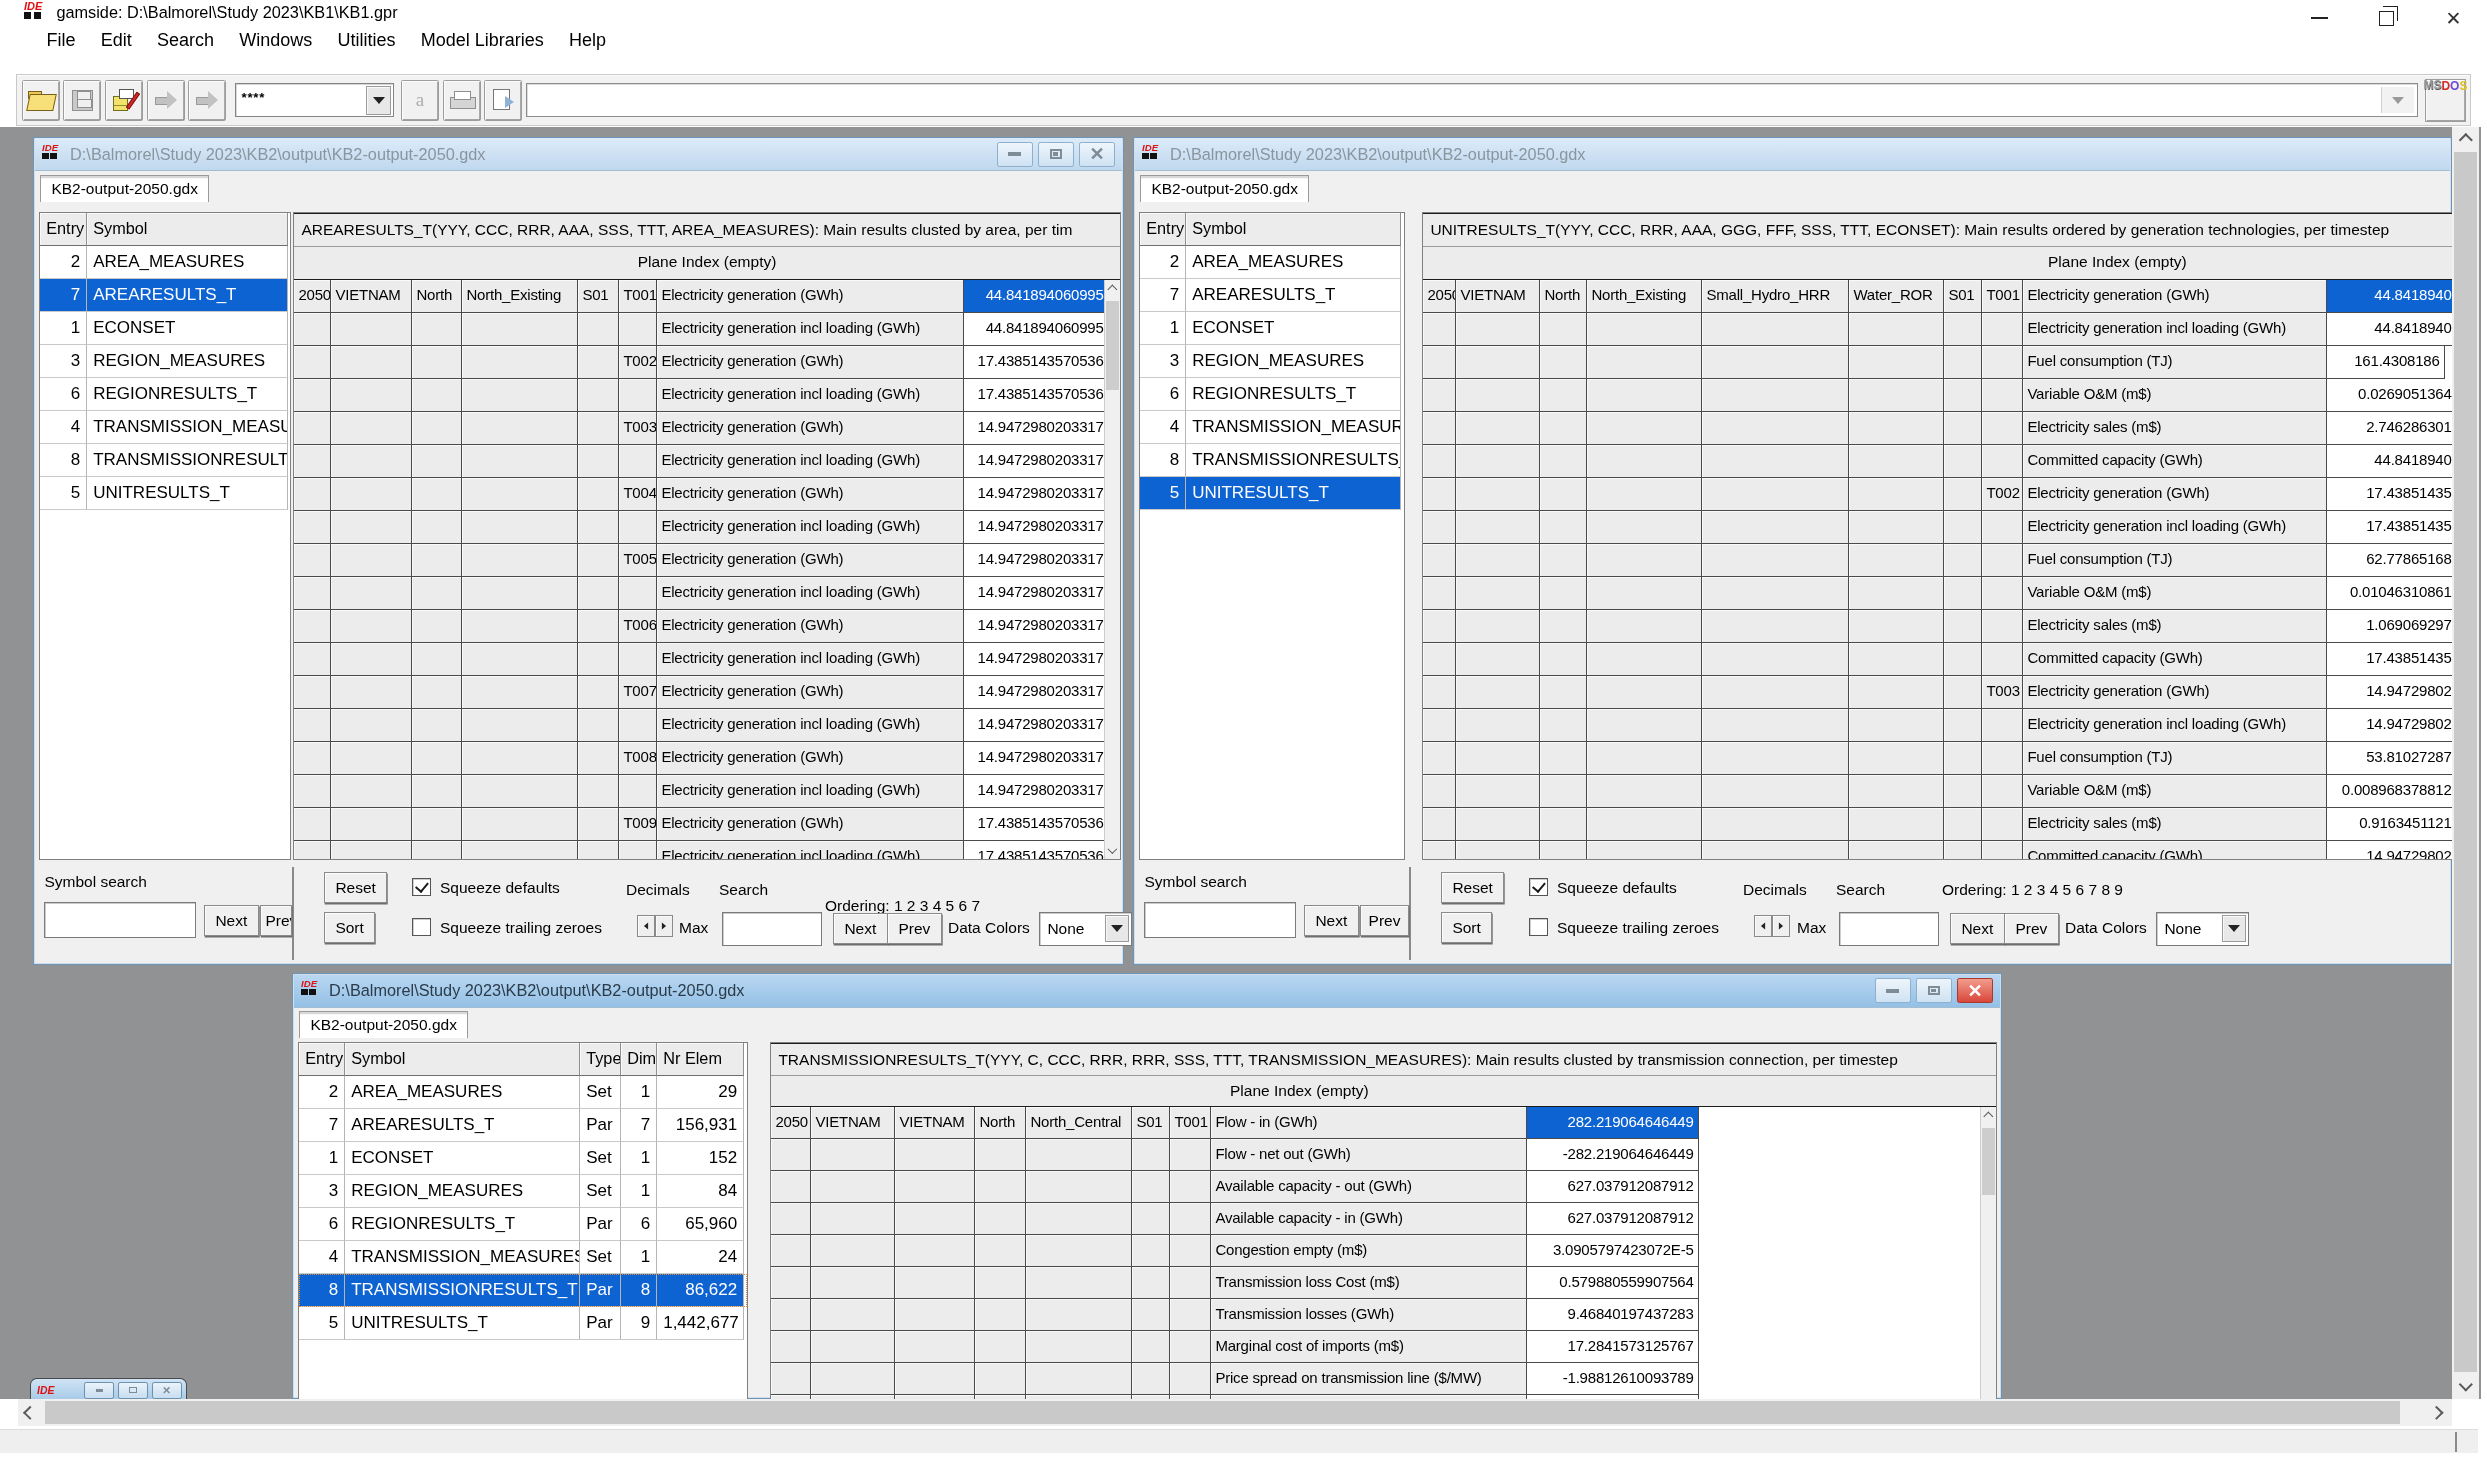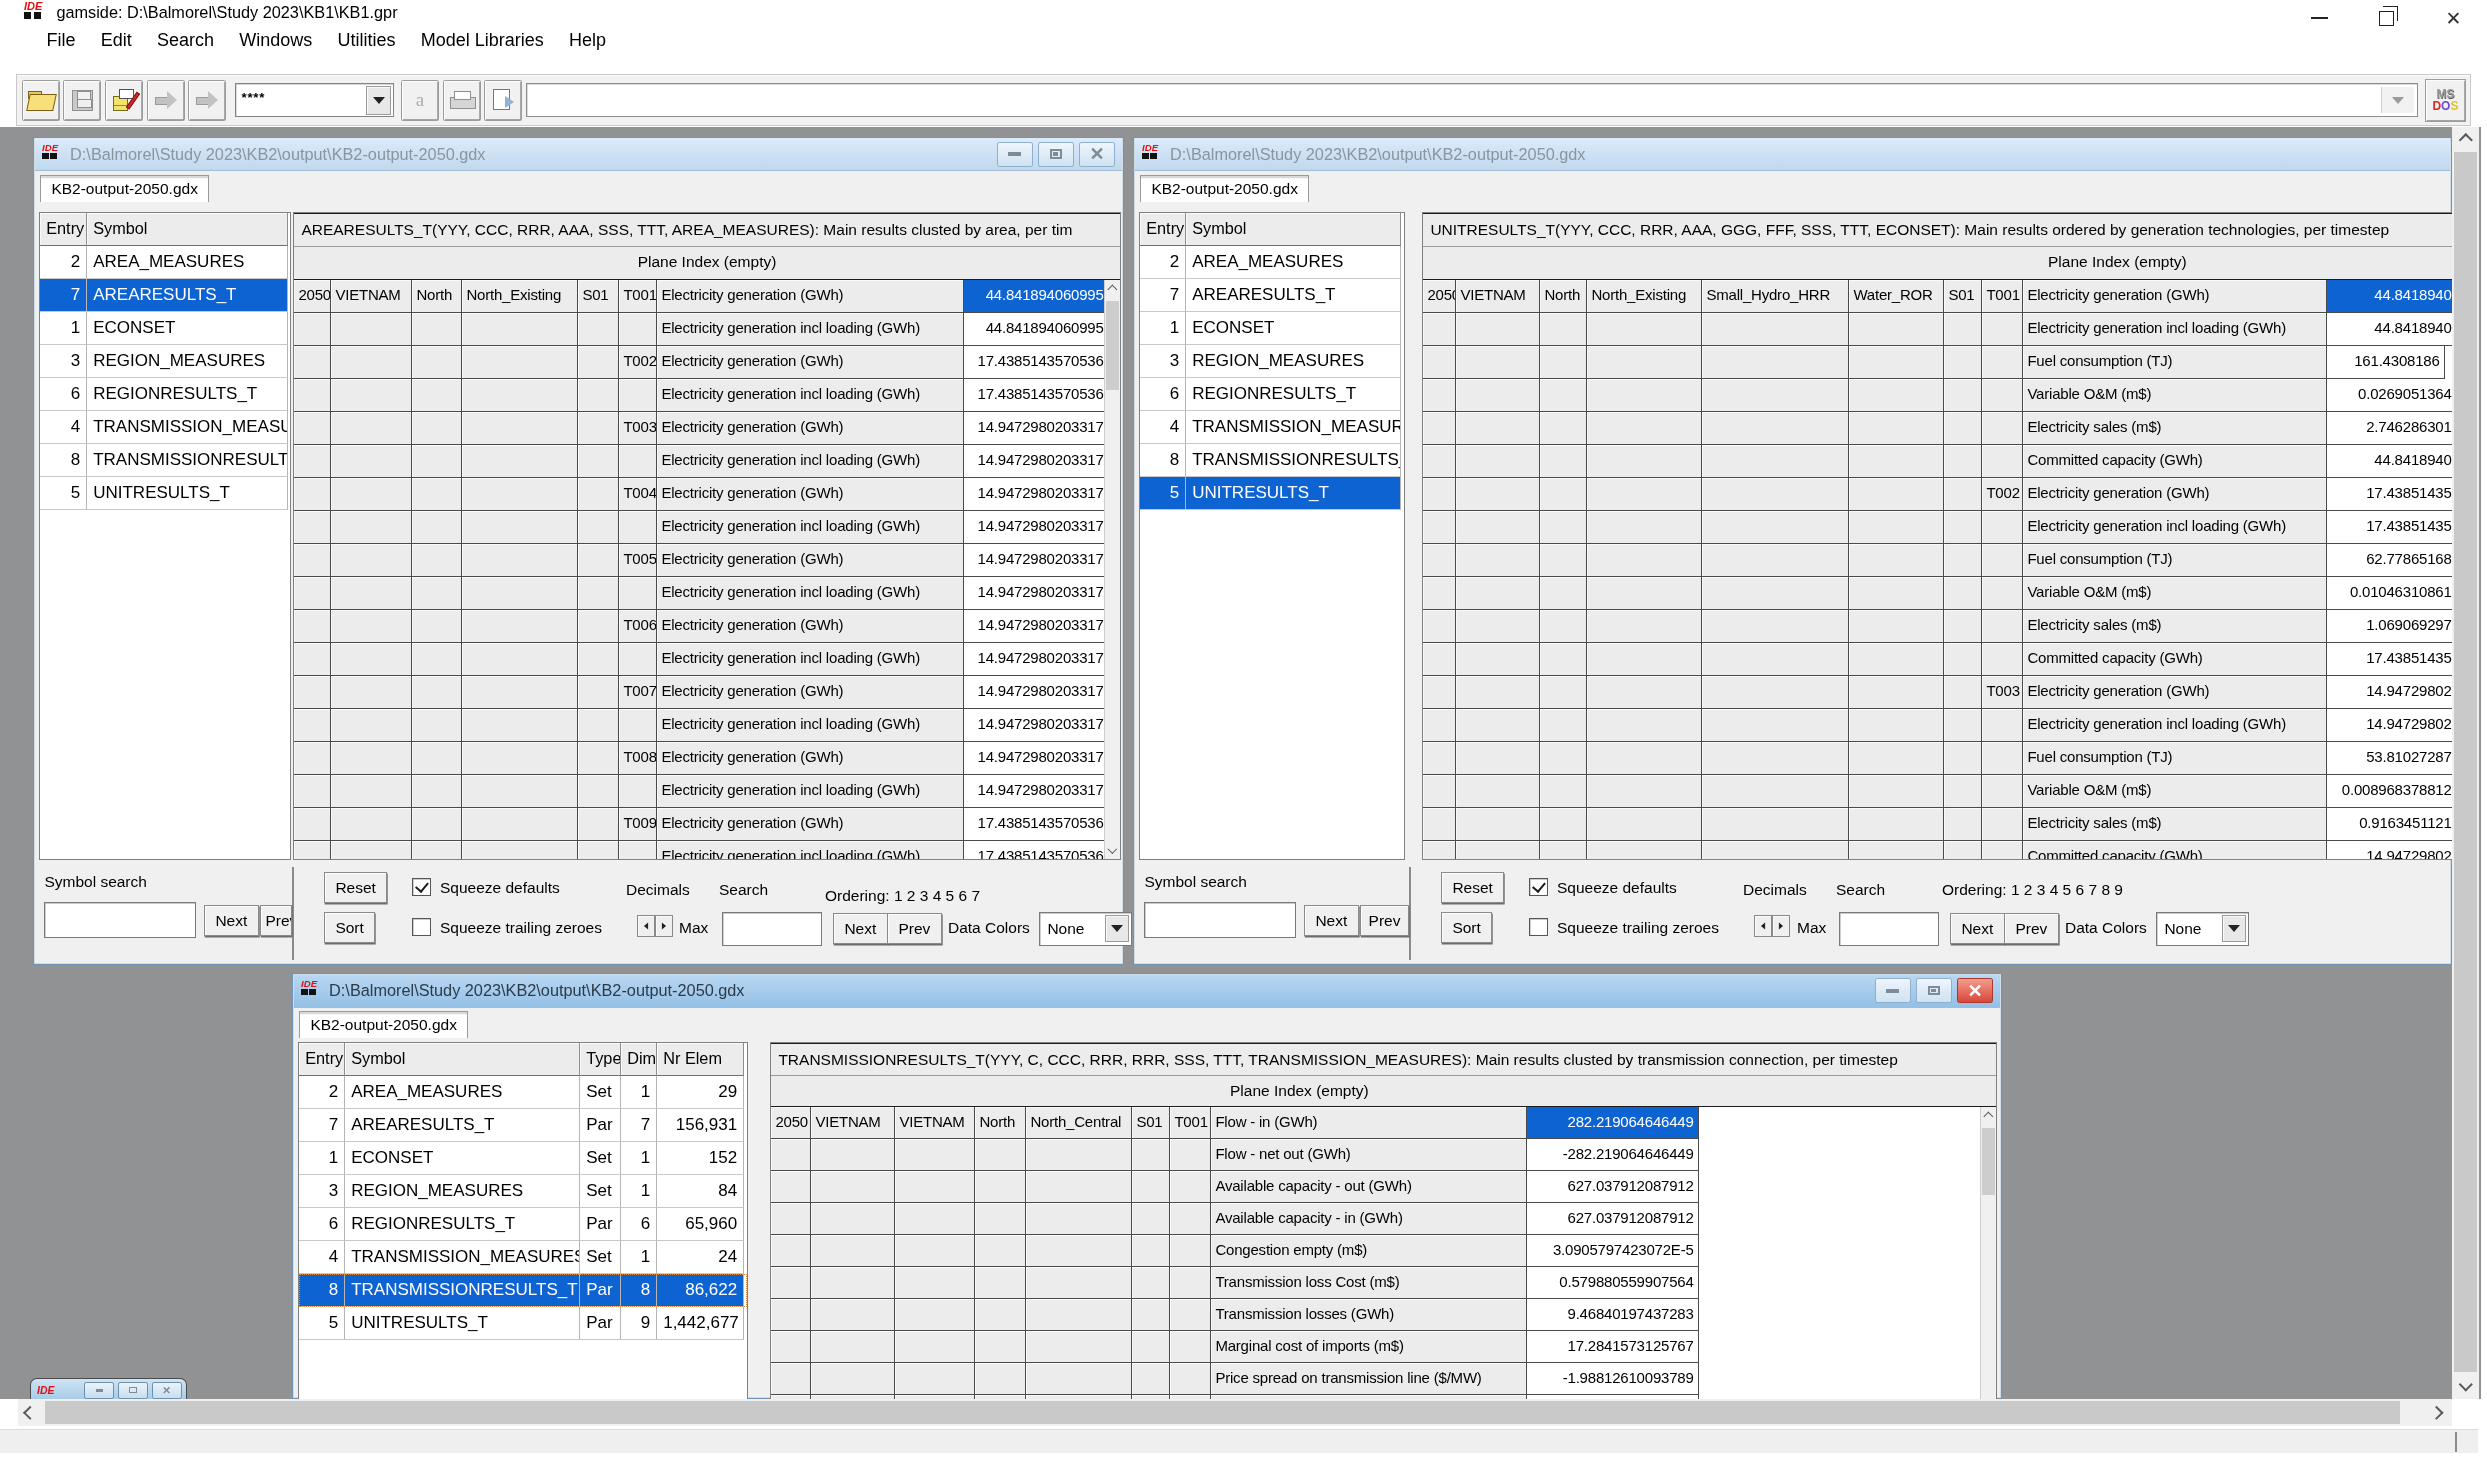--- a/index.html
+++ b/index.html
@@ -31,21 +31,21 @@
          box-shadow:inset 0.7px 0.7px 0 #fff;display:flex;align-items:center;justify-content:center}
   .tri-down{width:0;height:0;border-left:6px solid transparent;border-right:6px solid transparent;border-top:7.4px solid #222}
   .tri-down.gray{border-top-color:#9a9a9a}
   .tri-left{width:0;height:0;border-top:5.2px solid transparent;border-bottom:5.2px solid transparent;border-right:6.7px solid #222}
   .tri-right{width:0;height:0;border-top:5.2px solid transparent;border-bottom:5.2px solid transparent;border-left:6.7px solid #222}
   .mainfield{flex:1;height:34px;background:#fff;border:0.7px solid #8c8c8c;box-shadow:inset 0.7px 0.7px 0 #cfcfcf;
              position:relative;margin-right:7.4px}
   .mainfield .fdd{position:absolute;right:3px;top:3px;bottom:3px;width:33px;background:#f2f2f2;
                   display:flex;align-items:center;justify-content:center;border-left:0.7px solid #d0d0d0}
   .msdos{width:41px;height:43px;background:#f1f1f1;border:0.7px solid #9d9d9d;box-shadow:inset 0.7px 0.7px 0 #fff, inset -0.7px -0.7px 0 #8b8b8b;
-         display:flex;flex-direction:column;align-items:center;justify-content:center;flex:0 0 auto}
+         display:flex;flex-direction:row;justify-content:center;flex:0 0 auto}
   .msdos .ms{font-size:12px;font-weight:bold;color:#9a9a9a;text-shadow:0.7px 0.7px 0 #555;line-height:11px}
   .msdos .dos{font-size:12px;font-weight:bold;line-height:12px}
   .msdos .dos b:nth-child(1){color:#d42a2a}.msdos .dos b:nth-child(2){color:#6a4ad4}.msdos .dos b:nth-child(3){color:#e3c220}
   
   .mdi{position:absolute;left:0;top:127px;width:2481px;height:1272px;background:var(--mdi);overflow:hidden}
   .child{position:absolute;background:#f0f0f0;border:0.7px solid #6f94b5;box-shadow:0 0 0 0.7px #c2d6e6 inset}
   .ctitle{position:absolute;left:0.7px;top:0.7px;right:0.7px;height:33px;display:flex;align-items:center;padding:0 7.4px;
           background:linear-gradient(#dcebfa,#c0d8ee);border-bottom:0.7px solid #a5bdd3}
   .child.active .ctitle{background:linear-gradient(#b9d7f2,#94c0e5)}
   .ctitle .ttxt{margin-left:9px;font-size:16.3px;color:#8a959e;white-space:nowrap;overflow:hidden}
@@ -499,21 +499,21 @@
       <div class="ctrl" style="top:731px">
         <span class="lbl" style="left:10.4px;top:4.4px">Symbol search</span>
         <div class="tinput" style="left:10.4px;top:33px;width:152px;height:36px"></div>
         <div class="btn" style="left:170px;top:36px">Next</div>
         <div class="btn" style="left:226px;top:36px;width:32px;min-width:0;padding:0 4.4px">Prev</div>
         <div class="btn" style="left:290px;top:3px">Reset</div>
         <div class="cb checked" style="left:378px;top:9px"></div>
         <span class="lbl" style="left:406px;top:10.4px">Squeeze defaults</span>
         <span class="lbl" style="left:592px;top:12px">Decimals</span>
         <span class="lbl" style="left:685px;top:12px">Search</span>
-        <span class="lbl" style="left:791px;top:18px">Ordering: 1 2 3 4 5 6 7</span>
+        <span class="lbl" style="left:791px;top:28px">Ordering: 1 2 3 4 5 6 7</span>
         <div class="btn" style="left:290px;top:43px">Sort</div>
         <div class="cb" style="left:378px;top:49px"></div>
         <span class="lbl" style="left:406px;top:50px">Squeeze trailing zeroes</span>
         <div class="spin" style="left:603px;top:46px">
           <div class="sp">
               <div class="tri-left"></div>
             </div>
           <div class="sp">
               <div class="tri-right"></div>
             </div>

